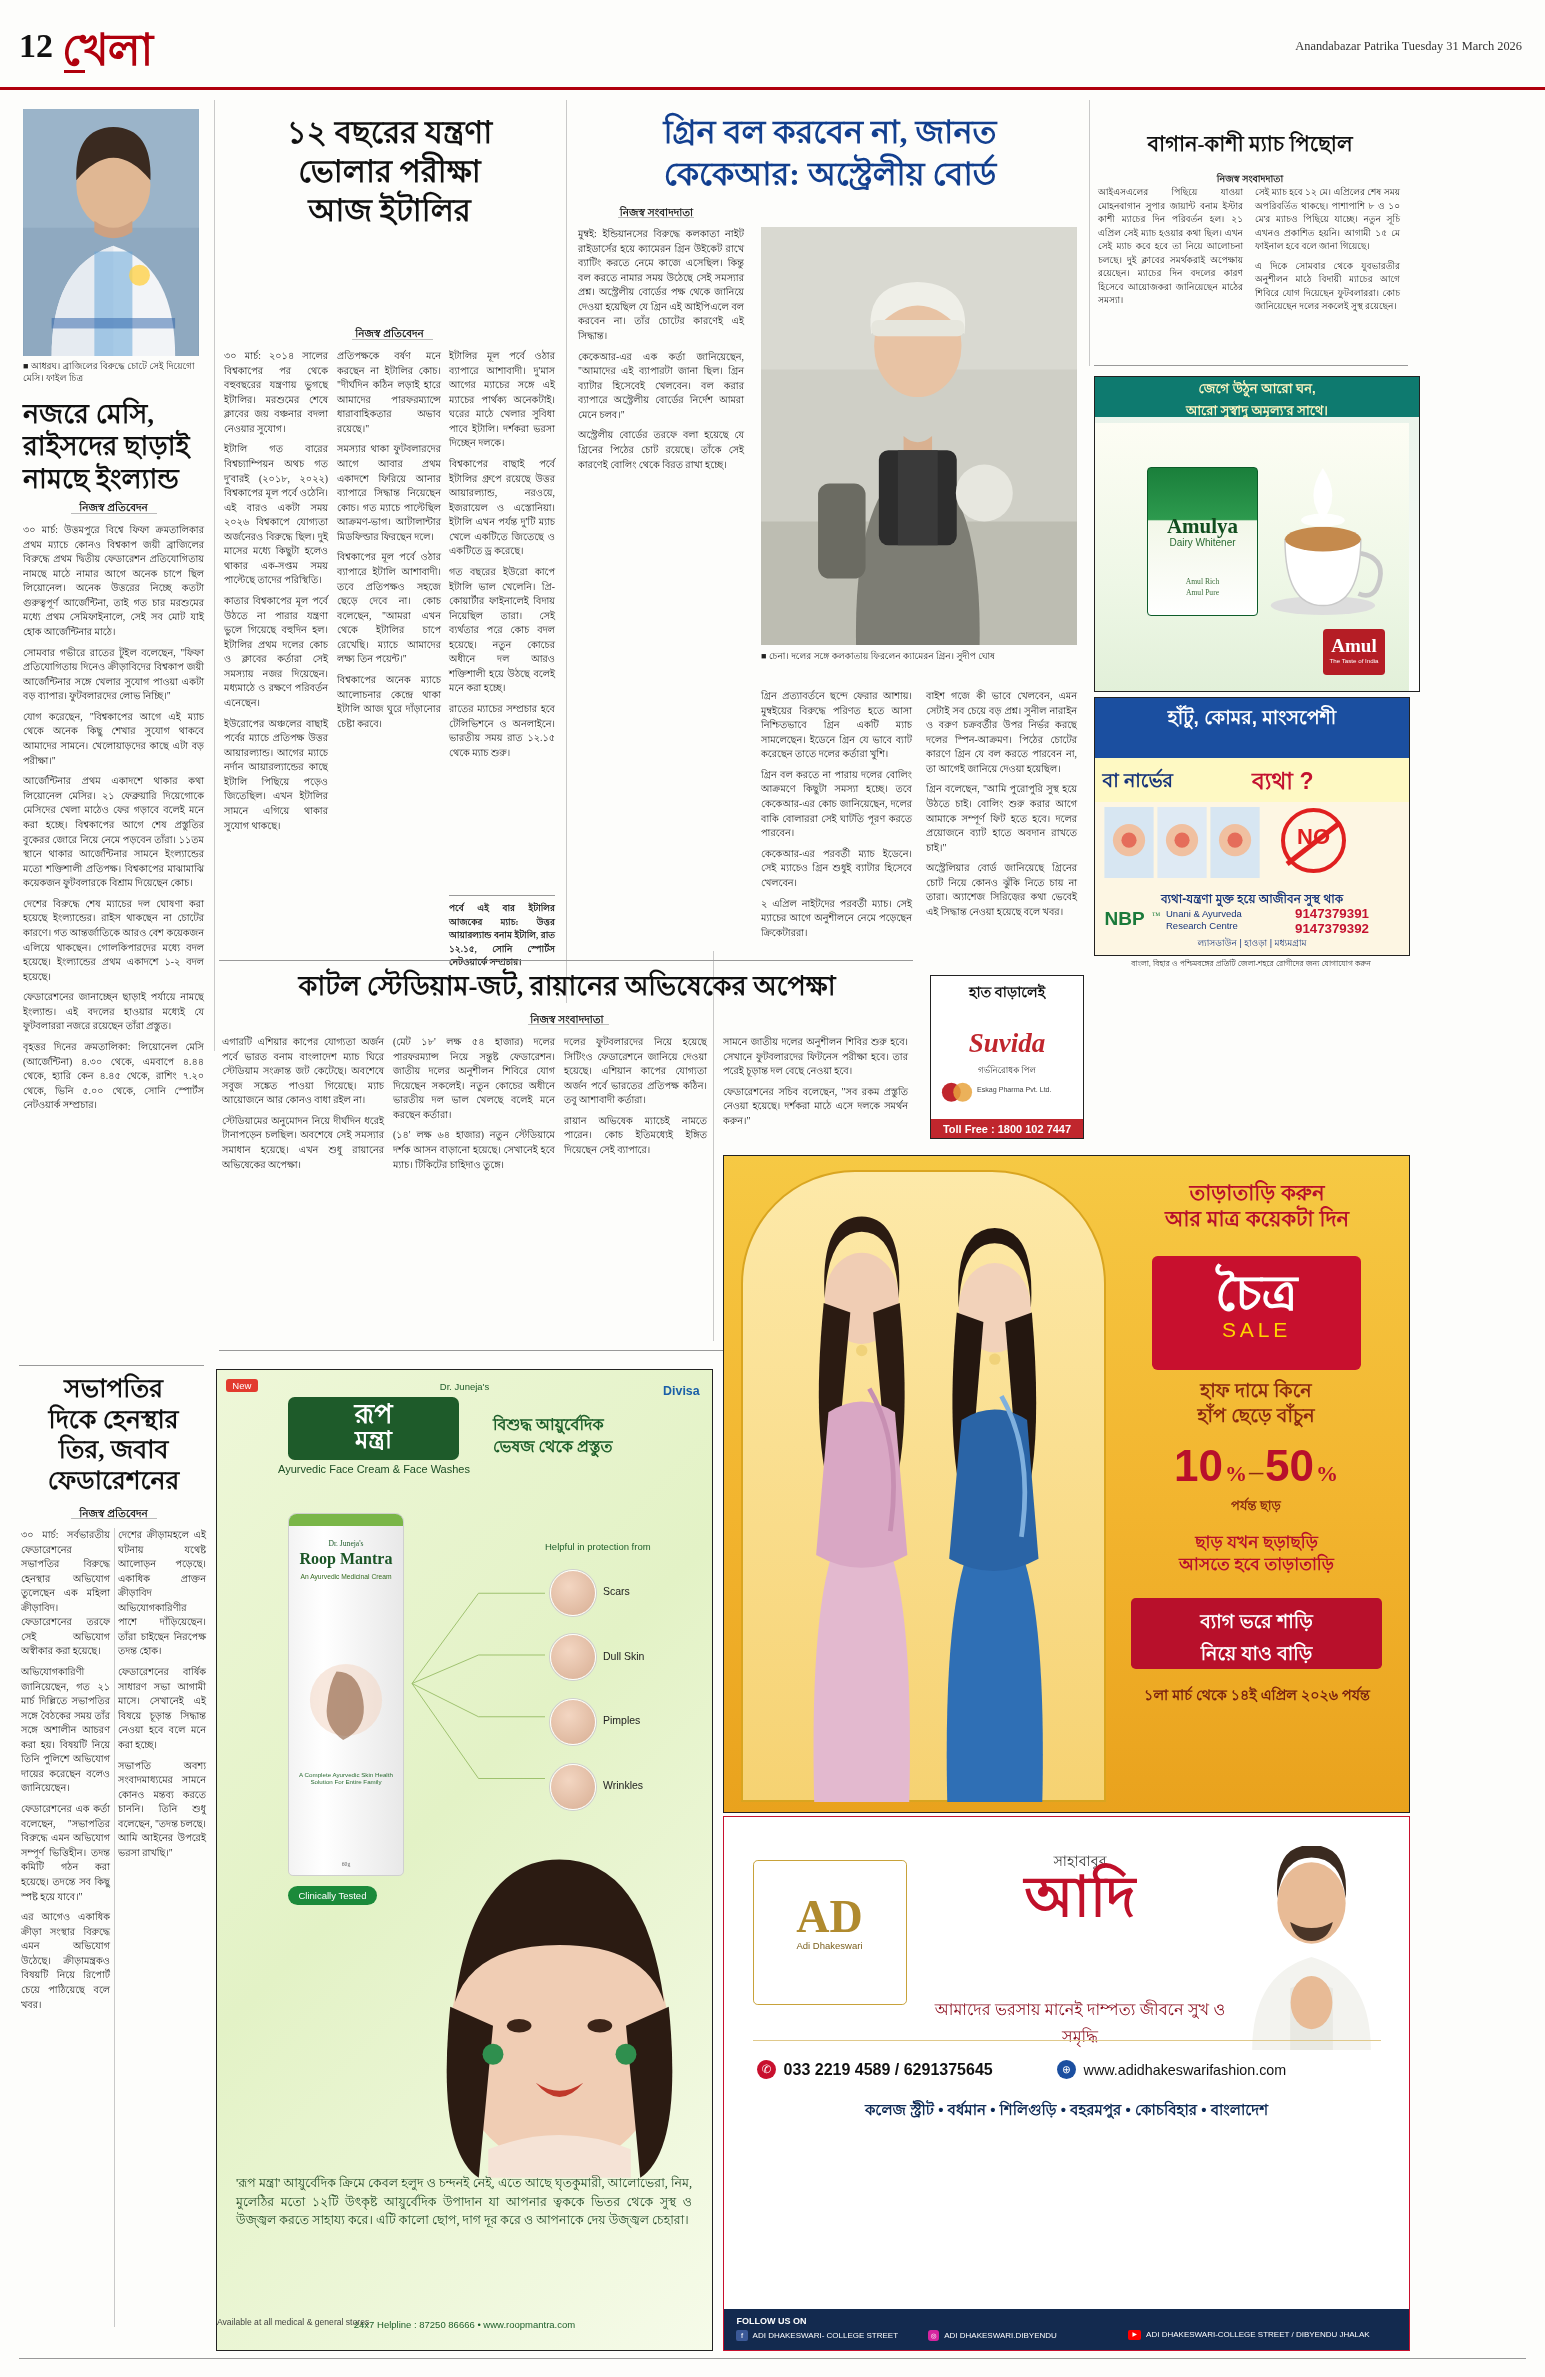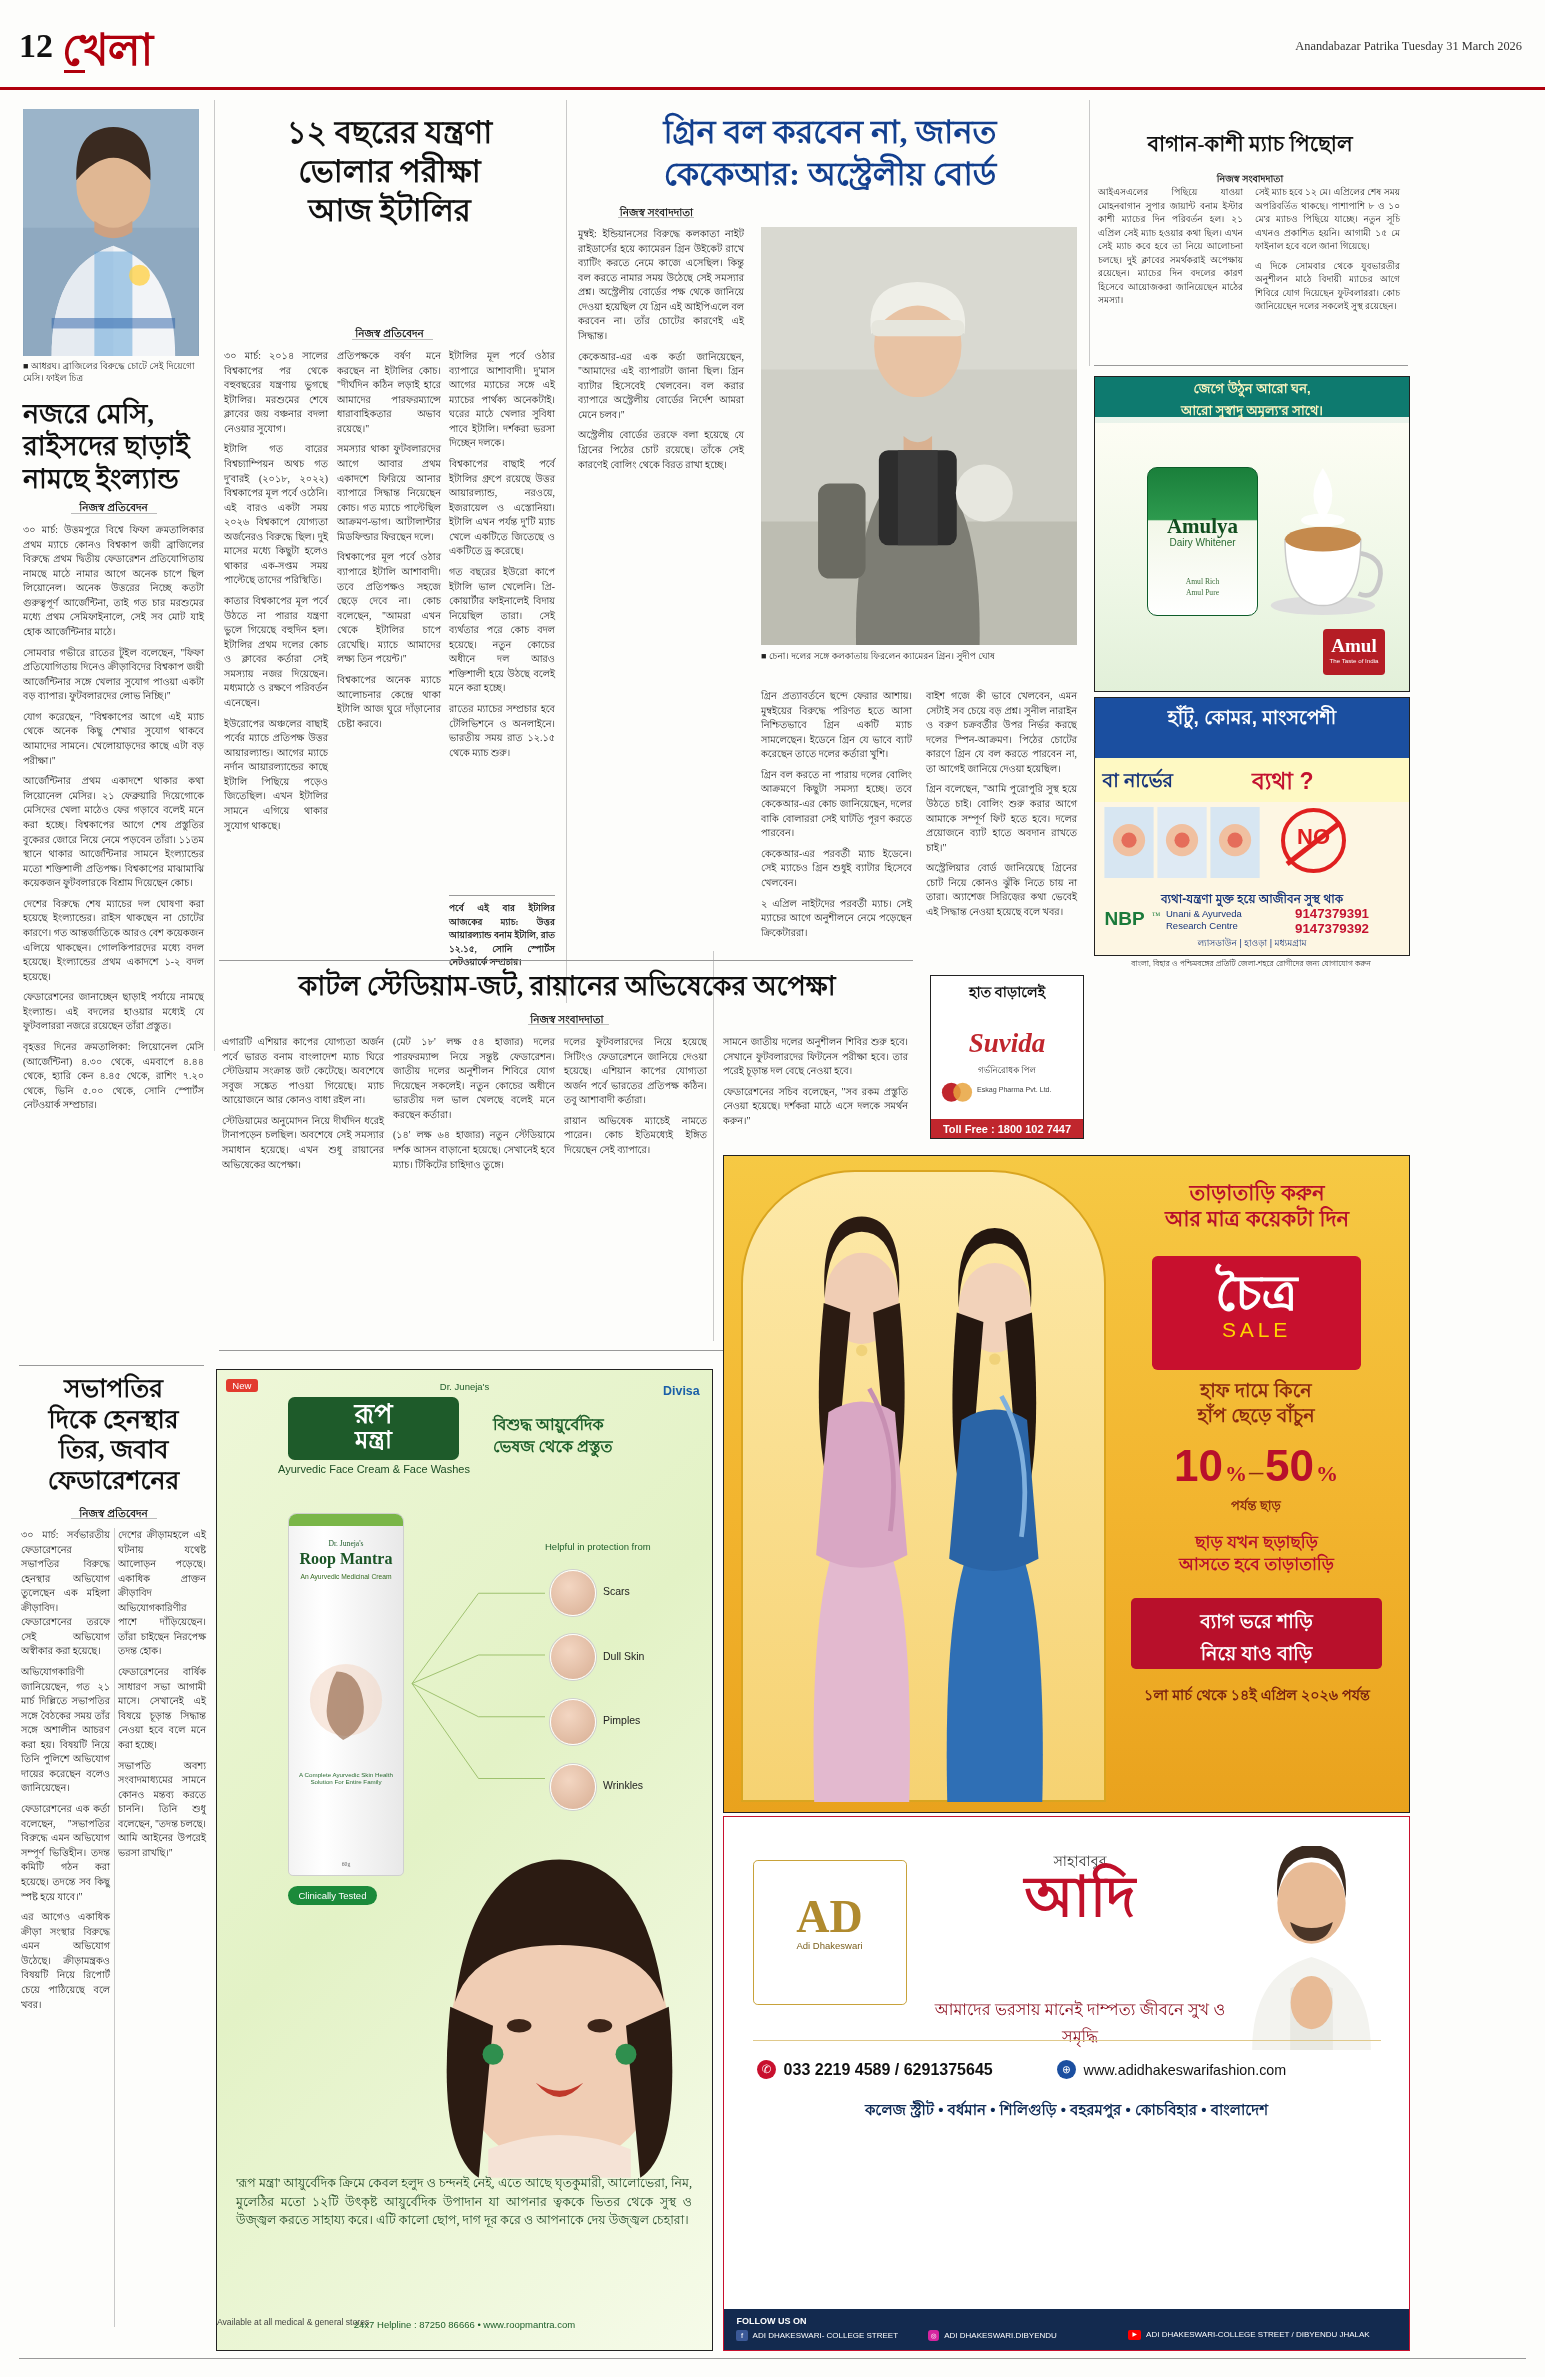--- a/index.html
+++ b/index.html
@@ -26,24 +26,24 @@
   .cap{font-size:9px;line-height:1.35;color:#222;font-family:"Liberation Sans",sans-serif;}
 
   .photo{position:absolute;overflow:hidden;background:#ddd;}
   .ph-messi{background:linear-gradient(170deg,#9fb9cf 0%,#7e9bb5 40%,#5d7d97 100%);}
   .ph-cricketer{background:linear-gradient(165deg,#cfcfc8 0%,#b9b9ae 45%,#8d8d82 100%);}
 
   .ad{position:absolute;overflow:hidden;}
   .ad-border{border:1px solid #222;}
 
   
-  .amulya{background:linear-gradient(180deg,#15807a 0%,#0f6f6a 12%,#e9f3ea 12%,#ffffff 100%);}
+  .amulya{background:linear-gradient(180deg,#15807a 0%,#0f6f6a 12%,#e9f3ea 12%,#ffffff 100%);padding-left:10px;}
   .amulya-top{position:absolute;left:0;top:0;right:0;height:40px;background:#0e7a6f;}
   .amulya-txt{color:#fff7c2;font-size:13px;font-weight:bold;text-align:center;line-height:1.25;padding-top:3.8px;font-family:"Liberation Sans",sans-serif;}
-  .pack{position:absolute;border-radius:10px;background:linear-gradient(180deg,#1a7f3b 0%,#2d9a4e 35%,#f2f7e8 36%,#ffffff 100%);border:1px solid #0d5c2a;}
+  .pack{position:absolute;border-radius:4px;background:linear-gradient(180deg,#1a7f3b 0%,#2d9a4e 35%,#f2f7e8 36%,#ffffff 100%);border:1px solid #0d5c2a;}
 
   
   .painad{background:#fdf6e3;}
   .painad-top{position:absolute;left:0;top:0;right:0;height:60px;background:#1b4fa0;}
   .painad-top .l1{color:#fff;font-size:19px;font-weight:bold;text-align:center;padding-top:4.8px;font-family:"Liberation Sans",sans-serif;}
   .painad-row2{position:absolute;left:0;top:60px;right:0;height:44px;background:#fef9c3;}
   .nored{position:absolute;border:4.8px solid #e02020;border-radius:50%;}
   .nored:after{content:"";position:absolute;left:-4.8px;top:50%;width:calc(100% + 9.5px);height:4.8px;background:#e02020;transform:rotate(-38deg);}
 
   

